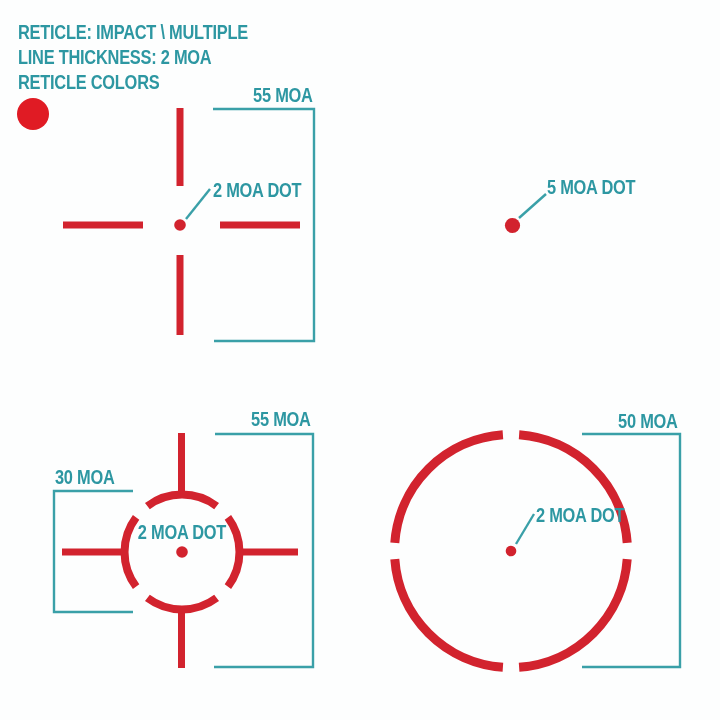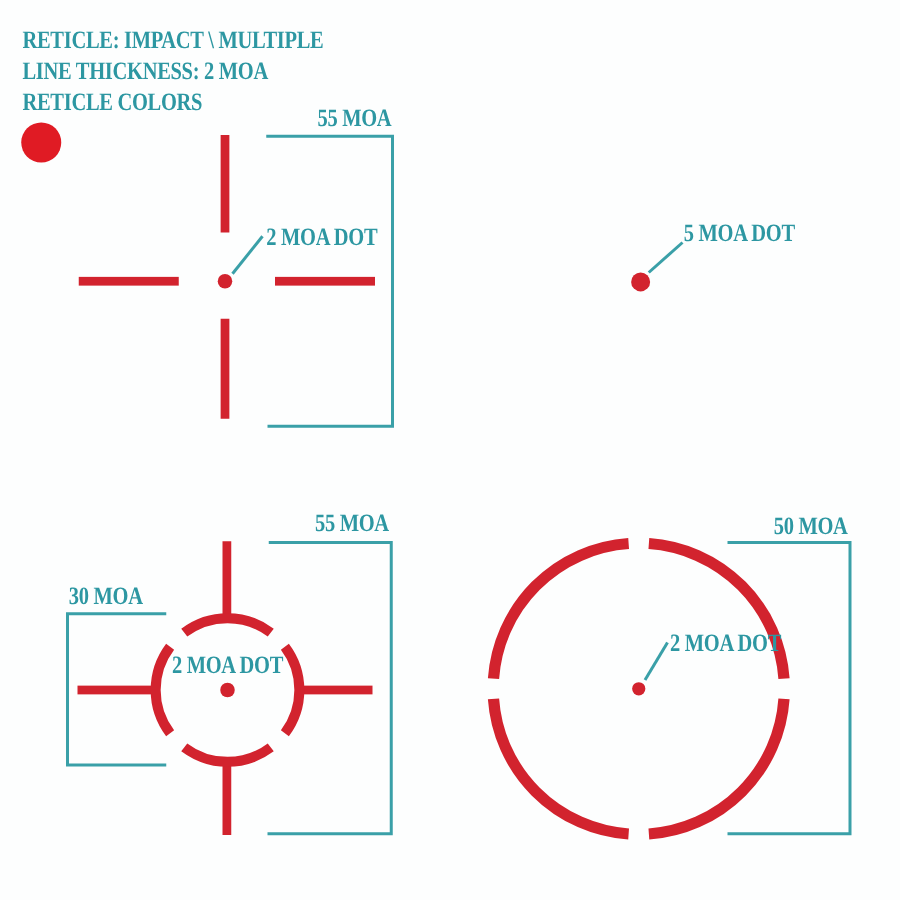--- a/index.html
+++ b/index.html
@@ -1,21 +1,21 @@
 <!DOCTYPE html>
 <html><head>
 <meta charset="utf-8">
 <style>
   html,body{margin:0;padding:0;}
   .canvas{
     position:relative;
     width:720px;height:720px;
     background:#fdfefe;
     overflow:hidden;
-    font-family:Liberation Serif, serif;
+    font-family:Liberation Sans, sans-serif;
   }
   .overlay{position:absolute;left:0;top:0;}
   .lbl{
     position:absolute;
     font-weight:700;
     font-size:20px;
     letter-spacing:-0.3px;
     color:#2d97a2;
     white-space:nowrap;
     transform:scaleX(0.82);

